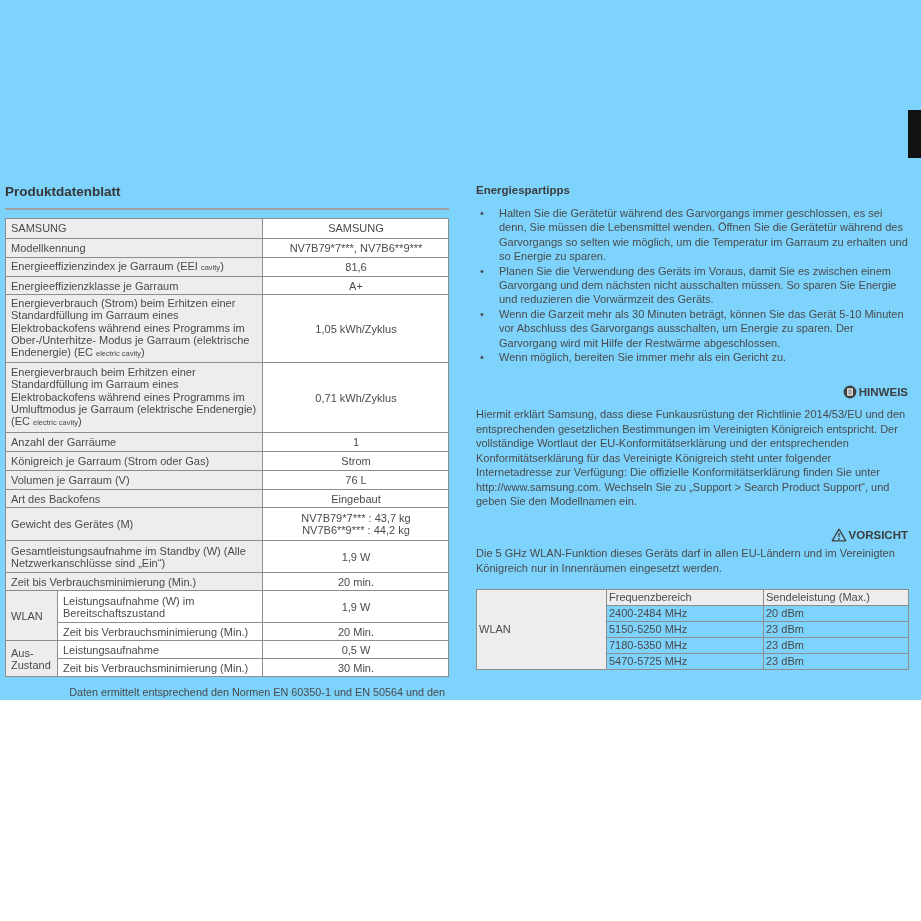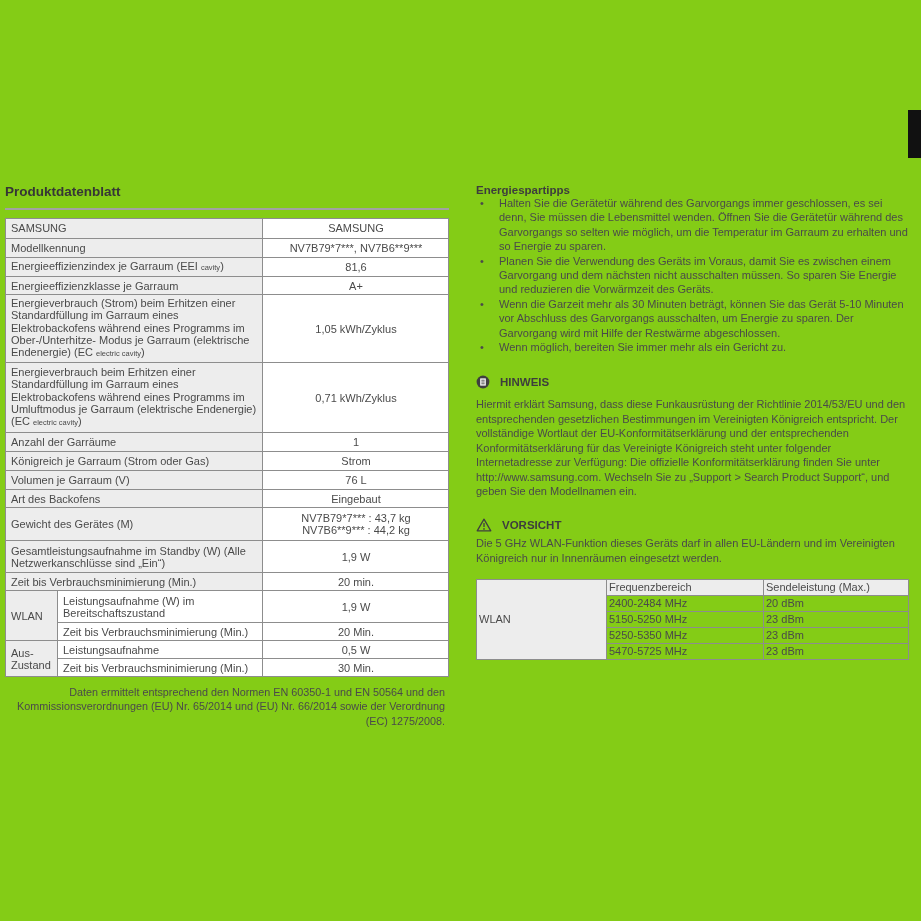--- a/index.html
+++ b/index.html
@@ -1,17 +1,17 @@
 <!DOCTYPE html>
 <html><head>
 <meta charset="utf-8">
 <style>
   html,body { margin:0; padding:0; background:#fff; }
   body { font-family:"Liberation Sans", sans-serif; color:#4a4a4a; }
-  .page { position:relative; width:921px; height:921px; background:#84cc16; overflow:hidden; }
+  .page { position:relative; width:921px; height:700px; background:#7dd3fc; overflow:hidden; }
 
   .edge-tab { position:absolute; right:0; top:110px; width:13px; height:48px; background:#111; }
 
   
   .left-col { position:absolute; left:5px; top:184px; width:444px; }
   .page-title { font-size:13.5px; font-weight:bold; color:#363636; }
   .title-rule { margin-top:9px; border:none; border-top:2px solid #a2a2a2; }
 
   table.spec { margin-top:6px; width:444px; border-collapse:collapse; table-layout:fixed; font-size:11px; }
   table.spec td { border:1px solid #8d8d8d; padding:2px 4px 2px 5px; vertical-align:middle; line-height:12.2px; word-wrap:break-word; }
@@ -21,25 +21,25 @@
   td.val { background:#fff; text-align:center; padding:2px 2px; }
   .sub { font-size:7.5px; }
   tr.h20{height:20px} tr.h19{height:19px} tr.h18{height:18px}
   tr.h64{height:64px} tr.h70{height:70px} tr.h33{height:33px} tr.h32{height:32px}
 
   .footnote { margin-top:8px; font-size:10.8px; line-height:14.2px; width:440px;text-align:right; }
 
   
   .right-col { position:absolute; left:476px; top:184px; width:432px; }
   .sec-title { font-size:11.5px; font-weight:bold; color:#3d3d3d; }
-  ul.tips { list-style:none; margin:0 0 0 0; padding:0; font-size:11px; line-height:14.4px; }
+  ul.tips { list-style:none; margin:10px 0 0 0; padding:0; font-size:11px; line-height:14.4px; }
   ul.tips li { position:relative; padding-left:23px; }
   ul.tips li::before { content:"\2022"; position:absolute; left:4px; top:0; }
 
-  .block-head { display:flex; align-items:center; gap:10px; font-size:11.5px; font-weight:bold; color:#3d3d3d; }
+  .block-head { display:flex; align-items:center; gap:2px; font-size:11.5px; font-weight:bold; color:#3d3d3d;justify-content:flex-end; }
   .notice-head { margin-top:21px; }
   .notice-body { margin-top:8px; font-size:11px; line-height:14.4px; }
   .caution-head { margin-top:20px; }
   .caution-body { margin-top:4px; font-size:11px; line-height:14.4px; }
   .icon svg { display:block; }
 
   table.wlan { margin-top:14px; width:432px; border-collapse:collapse; table-layout:fixed; font-size:11px; }
   table.wlan td { border:1px solid #8d8d8d; height:15px; padding:0 2px; line-height:13px; }
   td.wlan-grp { background:#ededed; }
   td.wlan-head { background:#ededed; }
@@ -190,21 +190,21 @@
       </tr>
       <tr>
         <td>2400-2484 MHz</td>
         <td>20 dBm</td>
       </tr>
       <tr>
         <td>5150-5250 MHz</td>
         <td>23 dBm</td>
       </tr>
       <tr>
-        <td>5250-5350 MHz</td>
+        <td>7180-5350 MHz</td>
         <td>23 dBm</td>
       </tr>
       <tr>
         <td>5470-5725 MHz</td>
         <td>23 dBm</td>
       </tr>
     </tbody>
       </table>
   </div>
 

